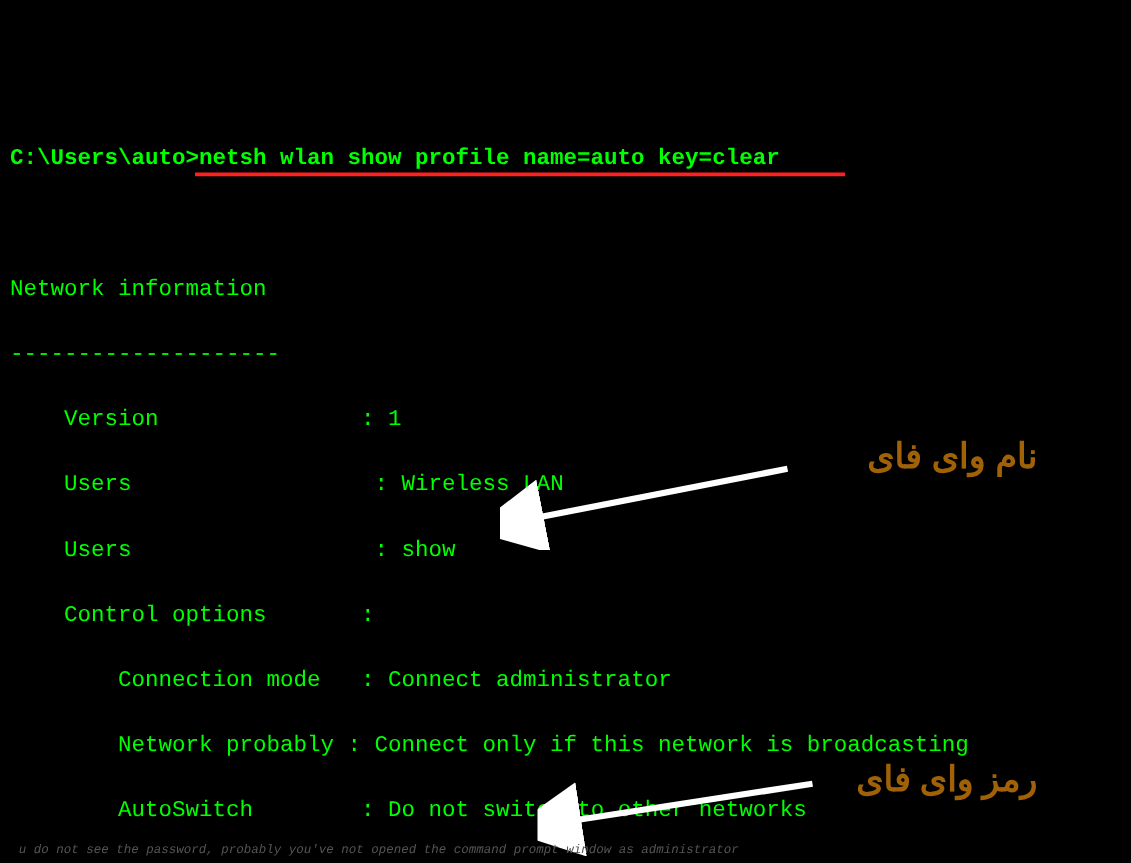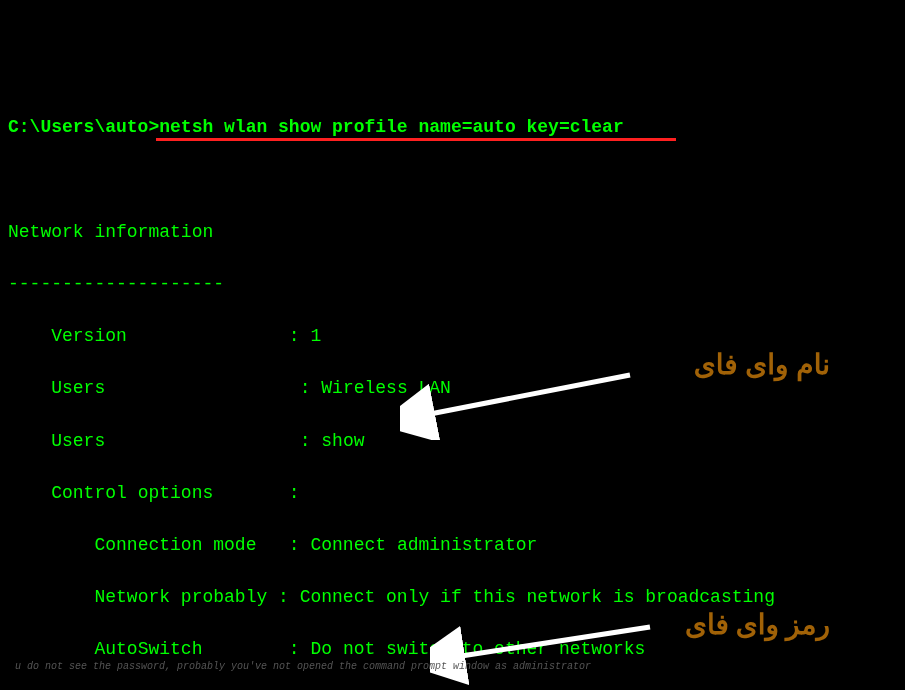--- a/index.html
+++ b/index.html
@@ -36,21 +36,21 @@
     .arrow {
       position: absolute;
       pointer-events: none;
     }
     .hint-text {
       color: #555;
       font-size: 10px;
       font-style: italic;
       white-space: normal;
       position: absolute;
-      bottom: 16px;
+      bottom: 2px;
       left: 15px;
     }
   </style>
 </head>
 <body>
 
 
 
 <div class="prompt-line"><span>C:\Users\auto&gt;</span><span>netsh wlan show profile name=auto key=clear</span><div class="underline-red" style="left:148px; width:520px;"></div></div>
 <div> </div>

